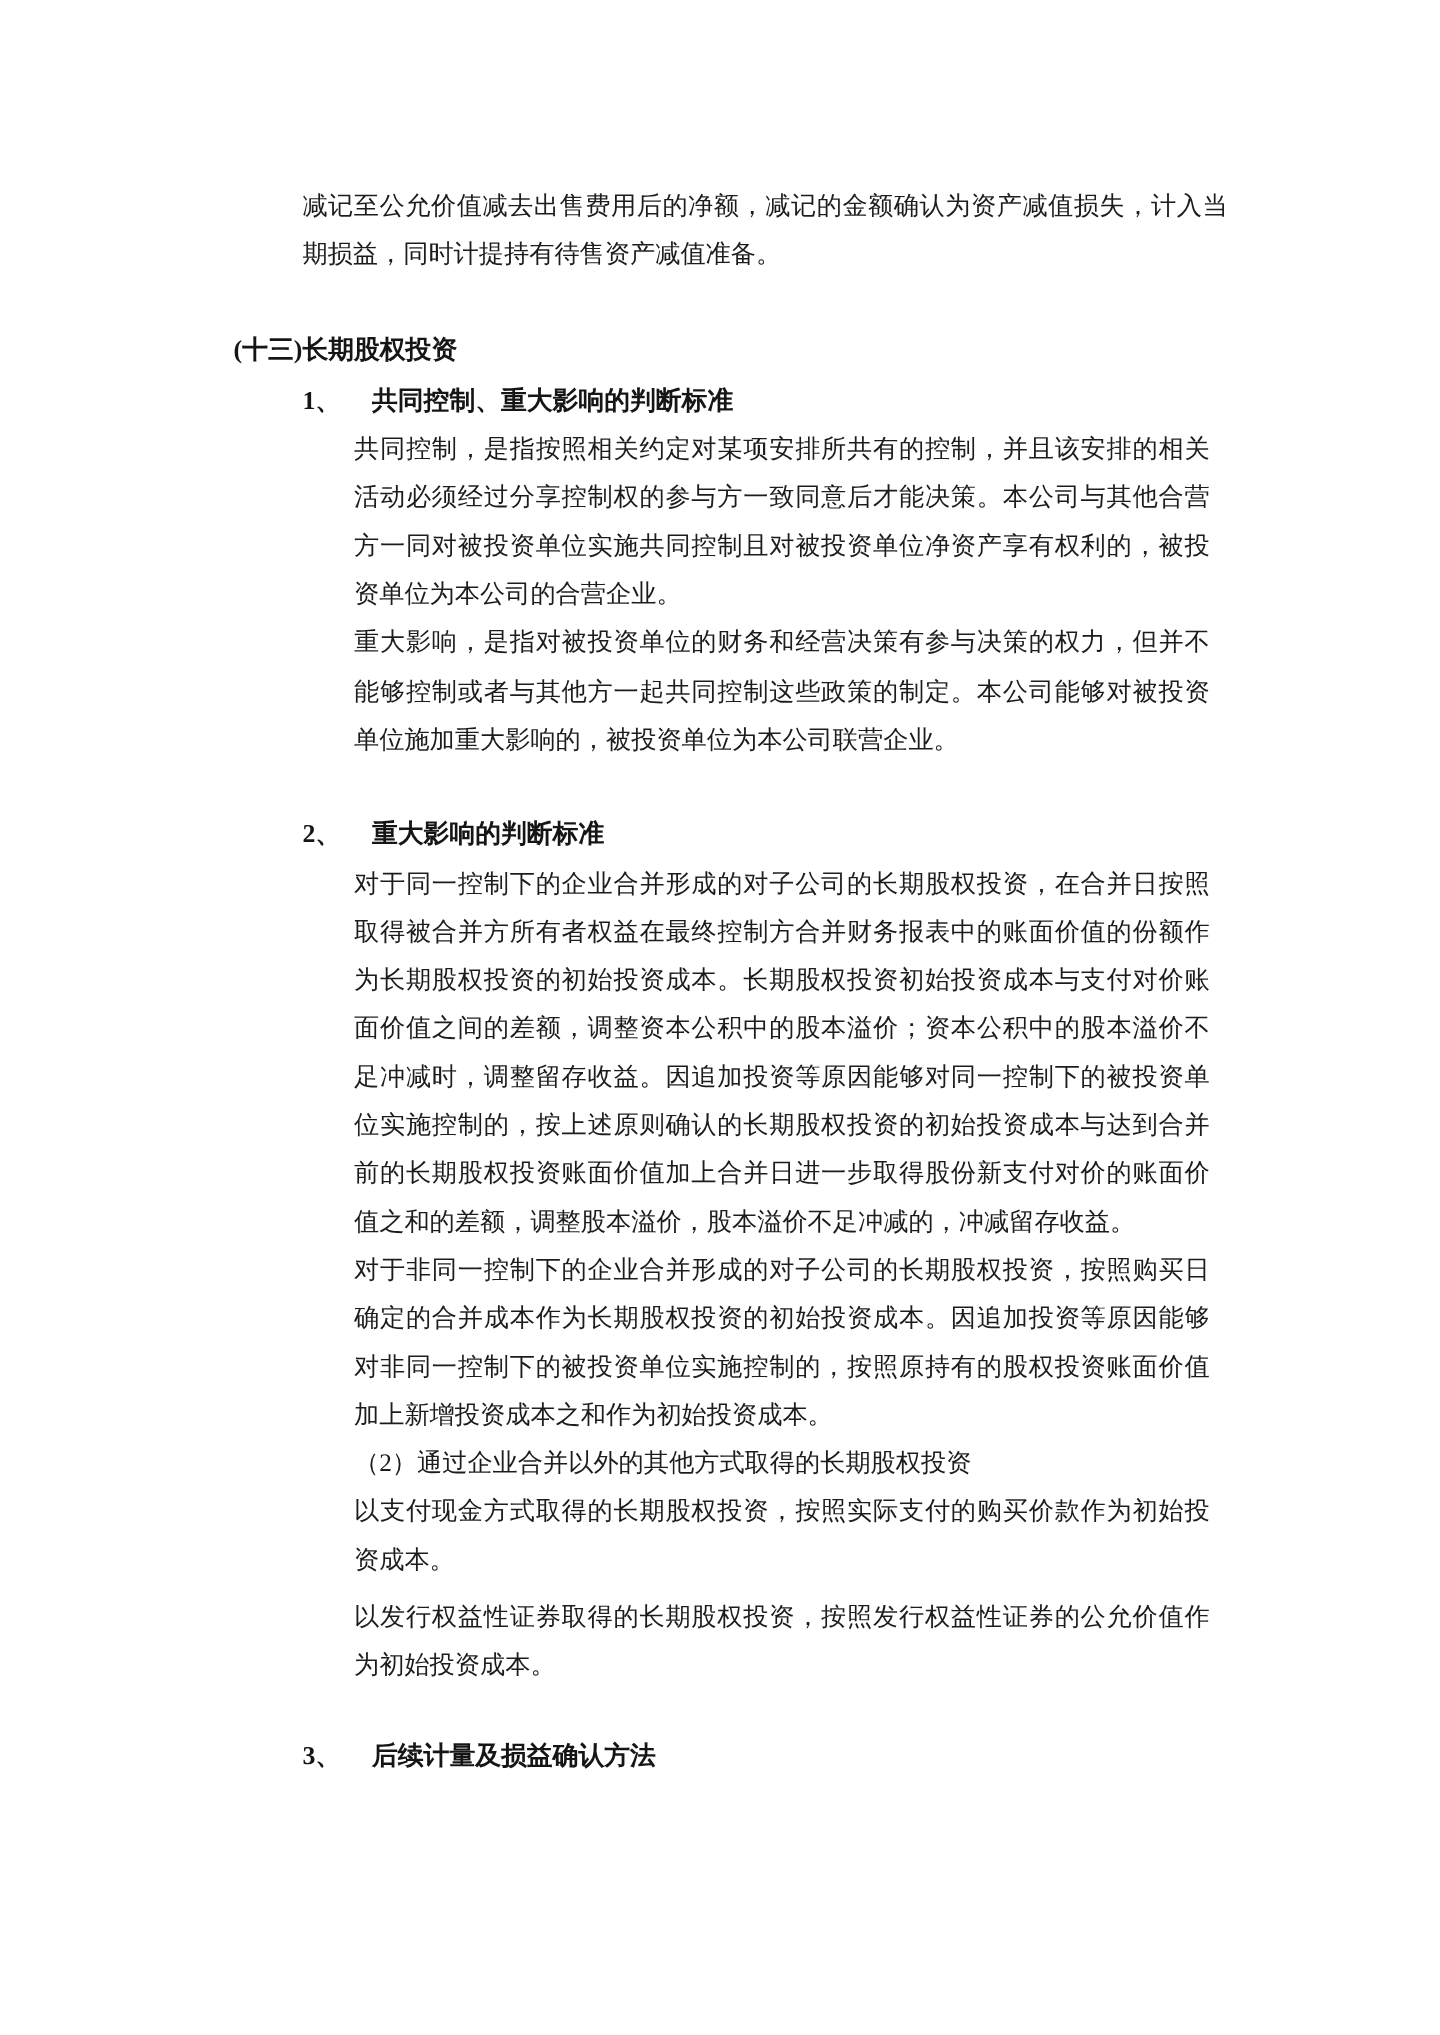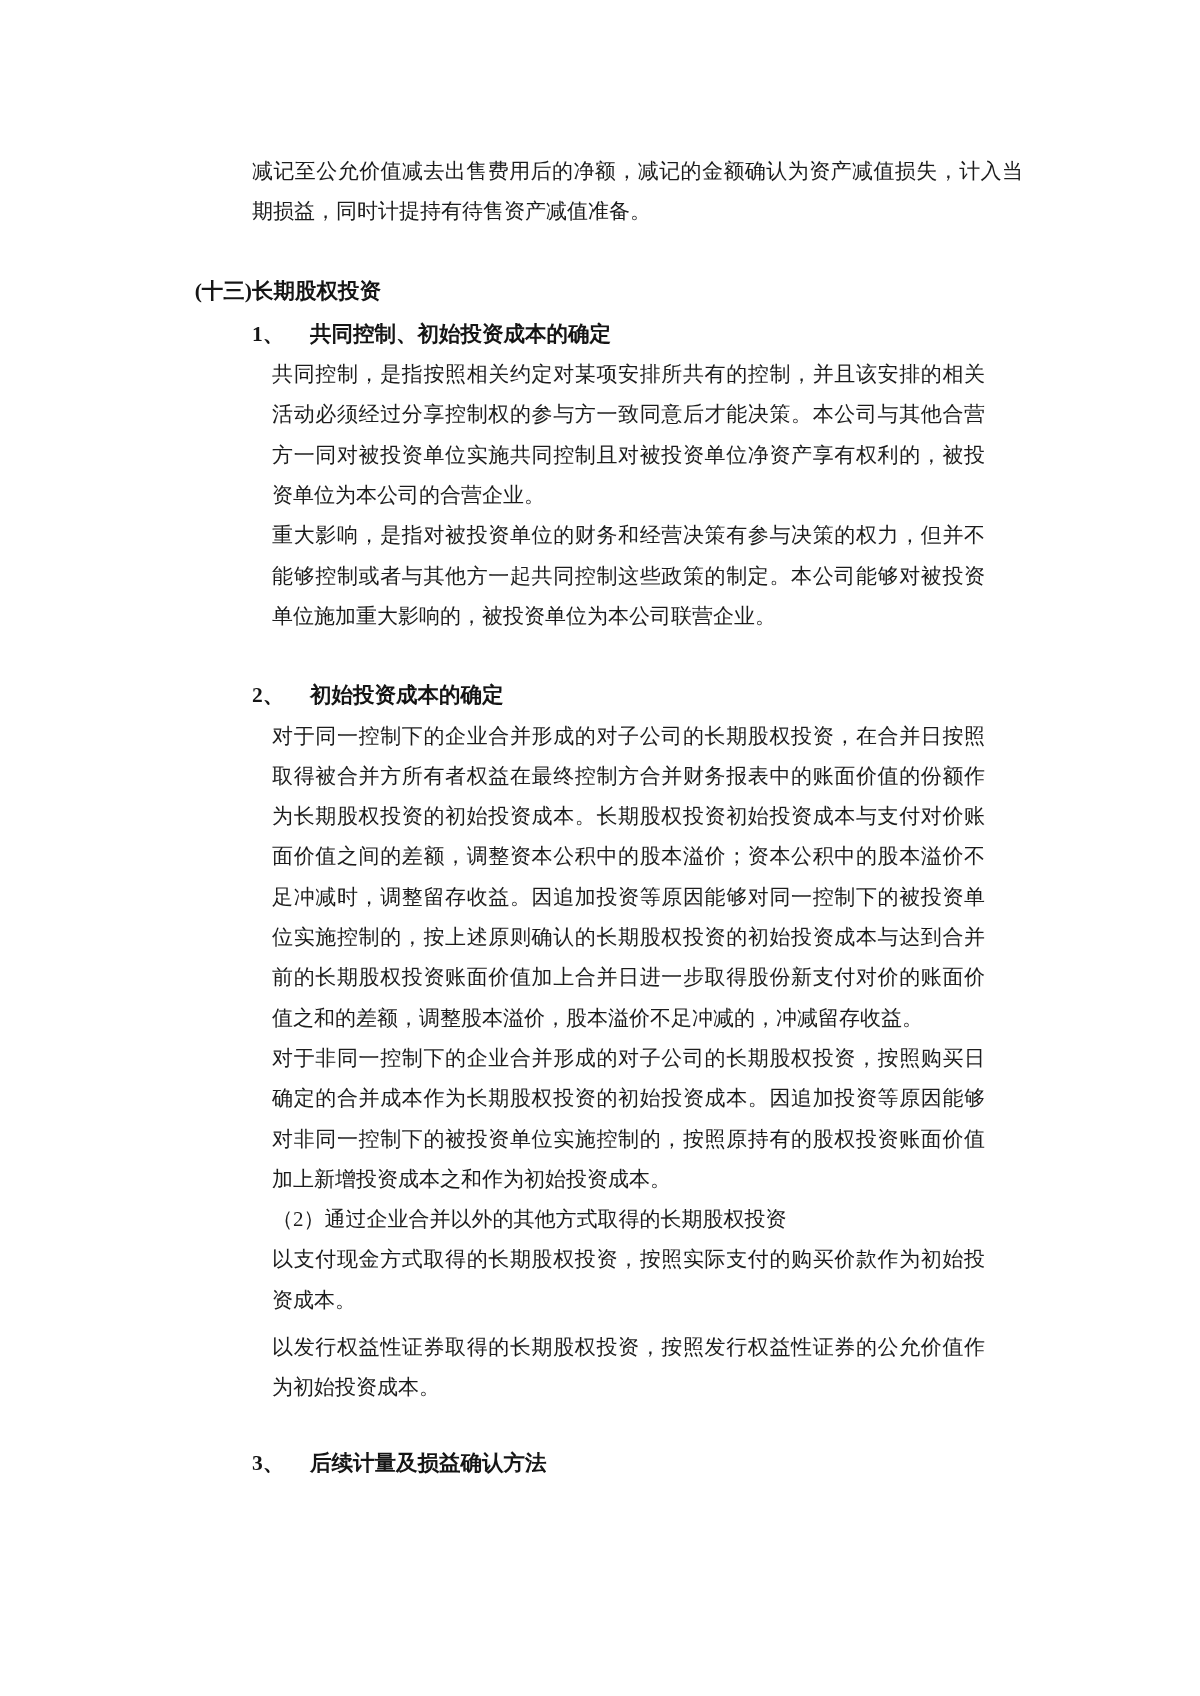--- a/index.html
+++ b/index.html
@@ -27,21 +27,21 @@
     font-size: 21px;
     line-height: 40.3px;
     text-align: justify;
     text-justify: inter-ideograph;
   }
   .level1 {
     margin-left: 72px;
     width: 771px;
   }
   .level2 {
-    margin-left: 92px;
+    margin-left: 115px;
     width: 713px;
   }
   .heading-row {
     display: flex;
     font-size: 21.5px;
     line-height: 40.3px;
     font-weight: bold;
     color: #151515;
   }
   .section-heading {
@@ -71,30 +71,30 @@
 
   <p class="para level1">减记至公允价值减去出售费用后的净额，减记的金额确认为资产减值损失，计入当期损益，同时计提持有待售资产减值准备。</p>
 
   <div class="heading-row section-heading">
     <span class="num">(十三)</span>
     <span class="title">长期股权投资</span>
   </div>
 
   <div class="heading-row sub-heading sub1">
     <span class="num">1、</span>
-    <span class="title">共同控制、初始投资成本的确定</span>
+    <span class="title">共同控制、重大影响的判断标准</span>
   </div>
 
   <p class="para level2">共同控制，是指按照相关约定对某项安排所共有的控制，并且该安排的相关活动必须经过分享控制权的参与方一致同意后才能决策。本公司与其他合营方一同对被投资单位实施共同控制且对被投资单位净资产享有权利的，被投资单位为本公司的合营企业。</p>
 
   <p class="para level2">重大影响，是指对被投资单位的财务和经营决策有参与决策的权力，但并不能够控制或者与其他方一起共同控制这些政策的制定。本公司能够对被投资单位施加重大影响的，被投资单位为本公司联营企业。</p>
 
   <div class="heading-row sub-heading sub2">
     <span class="num">2、</span>
-    <span class="title">初始投资成本的确定</span>
+    <span class="title">重大影响的判断标准</span>
   </div>
 
 
   <p class="para level2">对于同一控制下的企业合并形成的对子公司的长期股权投资，在合并日按照取得被合并方所有者权益在最终控制方合并财务报表中的账面价值的份额作为长期股权投资的初始投资成本。长期股权投资初始投资成本与支付对价账面价值之间的差额，调整资本公积中的股本溢价；资本公积中的股本溢价不足冲减时，调整留存收益。因追加投资等原因能够对同一控制下的被投资单位实施控制的，按上述原则确认的长期股权投资的初始投资成本与达到合并前的长期股权投资账面价值加上合并日进一步取得股份新支付对价的账面价值之和的差额，调整股本溢价，股本溢价不足冲减的，冲减留存收益。</p>
 
   <p class="para level2">对于非同一控制下的企业合并形成的对子公司的长期股权投资，按照购买日确定的合并成本作为长期股权投资的初始投资成本。因追加投资等原因能够对非同一控制下的被投资单位实施控制的，按照原持有的股权投资账面价值加上新增投资成本之和作为初始投资成本。</p>
 
   <p class="para level2">（2）通过企业合并以外的其他方式取得的长期股权投资</p>
 
   <p class="para level2">以支付现金方式取得的长期股权投资，按照实际支付的购买价款作为初始投资成本。</p>

